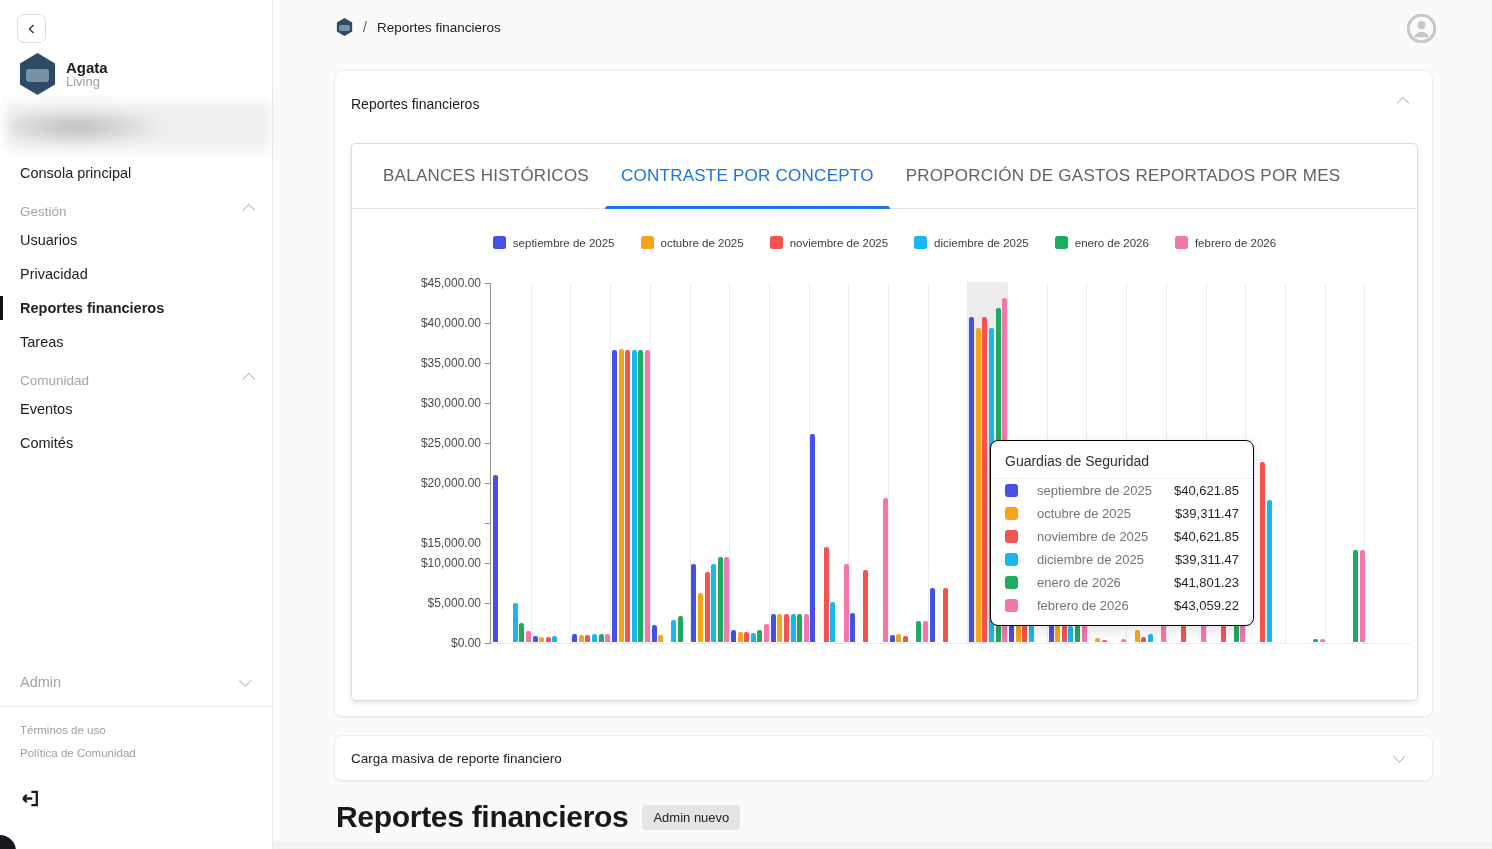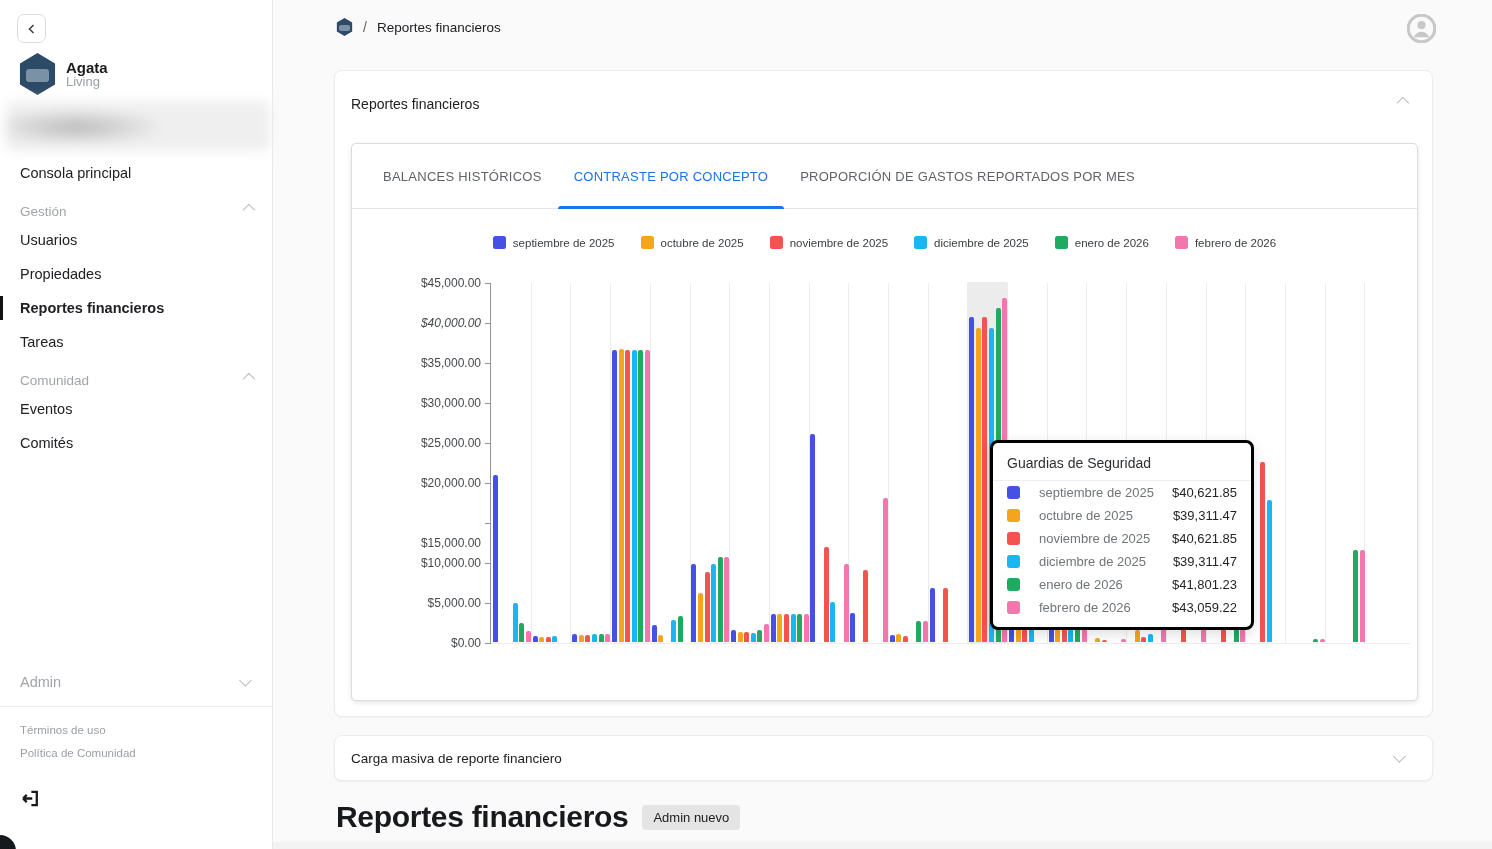--- a/index.html
+++ b/index.html
@@ -52,21 +52,21 @@
   .avatar { position:absolute; left:1407px; top:14px; width:29px; height:29px; cursor:pointer;}
   
   .card { position:absolute; left:334px; top:70px; width:1099px; height:647px; background:#fff;
     border:1px solid #ececec; border-radius:8px; box-shadow:0 1px 2px rgba(0,0,0,.04); }
   .card-head { height:66px; display:flex; align-items:center; justify-content:space-between; padding:0 26px 0 16px; }
   .card-title { font-size:14px; color:#202124; }
   .panel { position:absolute; left:16px; top:72px; width:1067px; height:558px; background:#fff;
     border:1px solid #dcdcdc; border-radius:5px; box-shadow:0 2px 5px rgba(0,0,0,.10); }
   
   .tabs { height:65px; border-bottom:1px solid #e4e4e4; display:flex; align-items:stretch; padding-left:15px; }
-  .tab { display:flex; align-items:center; padding:0 16px; font-size:13px; letter-spacing:.25px;
+  .tab { display:flex; align-items:center; padding:0 16px; font-size:17px; letter-spacing:.25px;
     color:#5f6368; cursor:pointer; position:relative; }
   .tab.active { color:#1a73e8; }
   .tab.active::after { content:""; position:absolute; left:0; right:0; bottom:-1px; height:3px;
     background:#1a73e8; border-radius:3px 3px 0 0; }
   
   .legend { position:absolute; top:92px; left:0; right:0; display:flex; justify-content:center; gap:26px; }
   .legend-item { display:flex; align-items:center; gap:7px; cursor:pointer; }
   .legend-swatch { width:13px; height:13px; border-radius:2.5px; }
   .legend-label { font-size:11.5px; color:#3c4043; }
   
@@ -74,21 +74,21 @@
   .axis-y { position:absolute; left:-1px; top:0; width:1px; height:361px; background:#8f9499; }
   .ytick { position:absolute; right:100%; transform:translateY(-50%); white-space:nowrap;
     font-size:12px; color:#45494d; padding-right:10px; }
   .ytick-mark { position:absolute; width:5px; height:1px; background:#8f9499; left:-6px; }
   .gridline { position:absolute; top:0; width:1px; height:360px; background:#ececec; }
   .baseline { position:absolute; left:0; right:-6px; top:360px; height:1px; background:#ededed; }
   .band { position:absolute; top:-1px; height:362px; background:#ececec; }
   .bar { position:absolute; bottom:1px; border-radius:2px 2px 0 0; }
   
   .tooltip { position:absolute; left:638px; top:296px; width:264px; background:#fff;
-    border:3px solid #000000; border-radius:8px; box-shadow:0 4px 14px rgba(0,0,0,.13); z-index:6; padding-bottom:8px;}
+    border:1px solid #000000; border-radius:8px; box-shadow:0 4px 14px rgba(0,0,0,.13); z-index:6; padding-bottom:8px;}
   .tt-title { font-size:14px; color:#2d3134; padding:12px 14px 9px; border-bottom:1px solid #eee; }
   .tt-row { display:flex; align-items:center; padding:4px 14px; }
   .tt-swatch { width:13px; height:13px; border-radius:3px; flex:0 0 auto; }
   .tt-label { font-size:13px; color:#70757a; margin-left:19px; flex:1; }
   .tt-value { font-size:13px; color:#1f2124; }
   
   .bulk-card { position:absolute; left:334px; top:735px; width:1099px; height:46px; background:#fff;
     border:1px solid #ececec; border-radius:8px; box-shadow:0 1px 2px rgba(0,0,0,.05);
     display:flex; align-items:center; justify-content:space-between; padding:0 26px 0 16px; }
   .bulk-title { font-size:13.5px; color:#202124; }
@@ -116,21 +116,21 @@
     </div>
   </div>
   <div class="blur-block"></div>
   <nav class="nav" id="nav">
       <div class="nav-item">Consola principal</div>
       <div class="nav-section">
         <span>Gestión</span>
         <span class="chev up"></span>
       </div>
       <div class="nav-item">Usuarios</div>
-      <div class="nav-item">Propiedades</div>
+      <div class="nav-item">Privacidad</div>
       <div class="nav-item active">Reportes financieros</div>
       <div class="nav-item">Tareas</div>
       <div class="nav-section">
         <span>Comunidad</span>
         <span class="chev up"></span>
       </div>
       <div class="nav-item">Eventos</div>
       <div class="nav-item">Comités</div>
     </nav>
   <div class="side-bottom">
@@ -238,21 +238,21 @@
         <div class="ytick" style="top: 240px; margin-top: 20px;">$15,000.00</div>
         <div class="ytick-mark" style="top: 240px;"></div>
         <div class="ytick" style="top: 200px;">$20,000.00</div>
         <div class="ytick-mark" style="top: 200px;"></div>
         <div class="ytick" style="top: 160px;">$25,000.00</div>
         <div class="ytick-mark" style="top: 160px;"></div>
         <div class="ytick" style="top: 120px;">$30,000.00</div>
         <div class="ytick-mark" style="top: 120px;"></div>
         <div class="ytick" style="top: 80px;">$35,000.00</div>
         <div class="ytick-mark" style="top: 80px;"></div>
-        <div class="ytick" style="top: 40px; font-style: italic;">$40,000.00</div>
+        <div class="ytick" style="top: 40px;">$40,000.00</div>
         <div class="ytick-mark" style="top: 40px;"></div>
         <div class="ytick" style="top: 0px;">$45,000.00</div>
         <div class="ytick-mark" style="top: 0px;"></div>
         <div class="bar" style="left: 1.8px; width: 5px; height: 166.7px; background: rgb(70, 80, 228);"></div>
         <div class="bar" style="left: 41.5px; width: 5px; height: 5.6px; background: rgb(70, 80, 228);"></div>
         <div class="bar" style="left: 81.2px; width: 5px; height: 8.3px; background: rgb(70, 80, 228);"></div>
         <div class="bar" style="left: 120.9px; width: 5px; height: 291.6px; background: rgb(70, 80, 228);"></div>
         <div class="bar" style="left: 160.6px; width: 5px; height: 16.8px; background: rgb(70, 80, 228);"></div>
         <div class="bar" style="left: 200.3px; width: 5px; height: 78.3px; background: rgb(70, 80, 228);"></div>
         <div class="bar" style="left: 240px; width: 5px; height: 11.7px; background: rgb(70, 80, 228);"></div>

